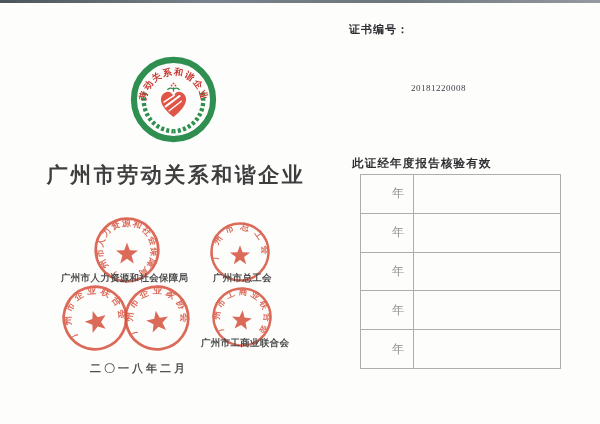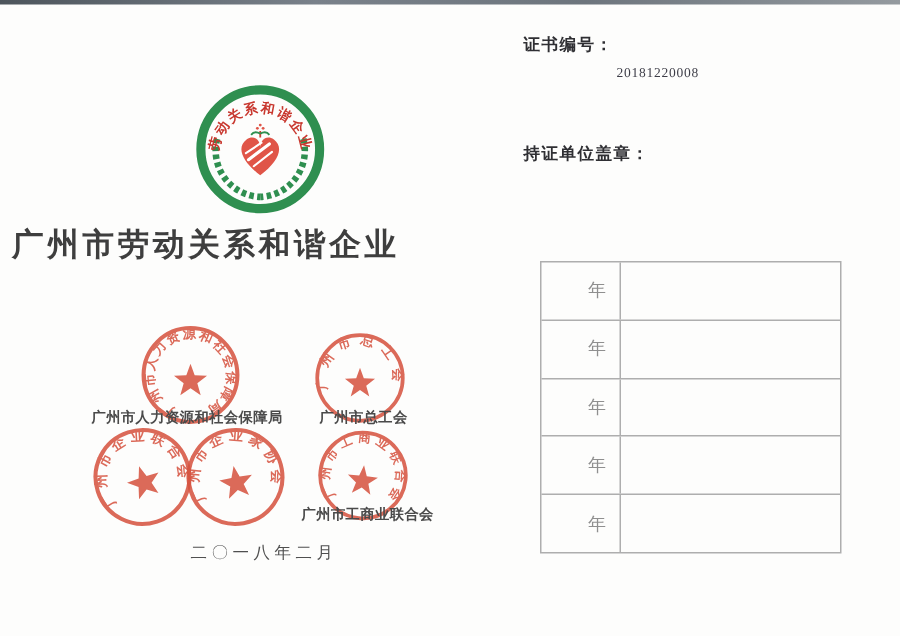--- a/index.html
+++ b/index.html
@@ -14,42 +14,42 @@
     overflow:hidden;
   }
   .abs{position:absolute;}
   
   #scan-line{
     left:0;top:0;width:600px;height:3px;
     background:linear-gradient(90deg,#4d555c,#79818a 35%,#6d757d 65%,#949a9f);
   }
   
   .title-line{
-    left:8px;width:312px;text-align:left;
-    color:#3e3e3e;font-weight:600;
+    left:20px;width:312px;text-align:center;
+    color:#3e3e3e;font-weight:600;margin-top:12px;
   }
   #title-line1{top:149px;font-size:21px;letter-spacing:2.5px;}
   #title-line2{top:181px;font-size:19px;letter-spacing:2px;}
   .seal{opacity:.86;}
   .seal svg{display:block;}
   .seal-label{
     font-size:9.5px;font-weight:700;color:#4a4a4a;
     letter-spacing:.3px;white-space:nowrap;z-index:3;
   }
   #date-line{
-    left:90px;top:361px;width:172px;text-align:center;
-    font-size:11px;letter-spacing:3px;color:#4f4f4f;font-weight:400;
+    left:90px;top:361px;width:172px;text-align:left;
+    font-size:11px;letter-spacing:3px;color:#4f4f4f;font-weight:700;
   }
   
   .field-label{
     font-size:11px;font-weight:700;color:#2f2f33;letter-spacing:1px;white-space:nowrap;
   }
   .field-value{
     font-family:"Liberation Serif","DejaVu Serif",serif;
-    color:#3d3d47;white-space:nowrap;
+    color:#3d3d47;white-space:nowrap;margin-top:40px;
   }
   #cert-no-label{left:349px;top:22px;}
   #cert-no-value{left:411px;top:43px;font-size:9px;letter-spacing:.5px;}
   #holder-label{left:349px;top:95px;}
   #holder-value{left:437px;top:99px;font-size:9.5px;letter-spacing:.5px;}
   #table-note{left:352px;top:156px;font-size:11.5px;letter-spacing:1.2px;}
   #year-table{
     left:360px;top:174px;width:199px;height:193px;
     border:1px solid #aeaeae;display:flex;flex-direction:column;
     background:#fdfdfc;
@@ -161,22 +161,22 @@
       </text>
       <polygon points="50,39 54.1,50.3 66.2,50.7 56.7,58.2 60,69.8 50,63 40,69.8 43.3,58.2 33.8,50.7 45.9,50.3" fill="#d6523f"></polygon>
     </svg>
   </div>
 
   <div id="date-line" class="abs">二〇一八年二月</div>
 
   <div id="cert-no-label" class="abs field-label">证书编号：</div>
   <div id="cert-no-value" class="abs field-value">20181220008</div>
 
-  <div id="holder-label" class="abs field-label">持证单位盖章：</div>
 
+  <div id="table-note" class="abs field-label">此证经年度报告核验有效</div>
 
   <div id="year-table" class="abs">
     <div class="year-row">
       <div class="year-cell-label">年</div>
       <div class="year-cell-value"></div>
     </div>
     <div class="year-row">
       <div class="year-cell-label">年</div>
       <div class="year-cell-value"></div>
     </div>

